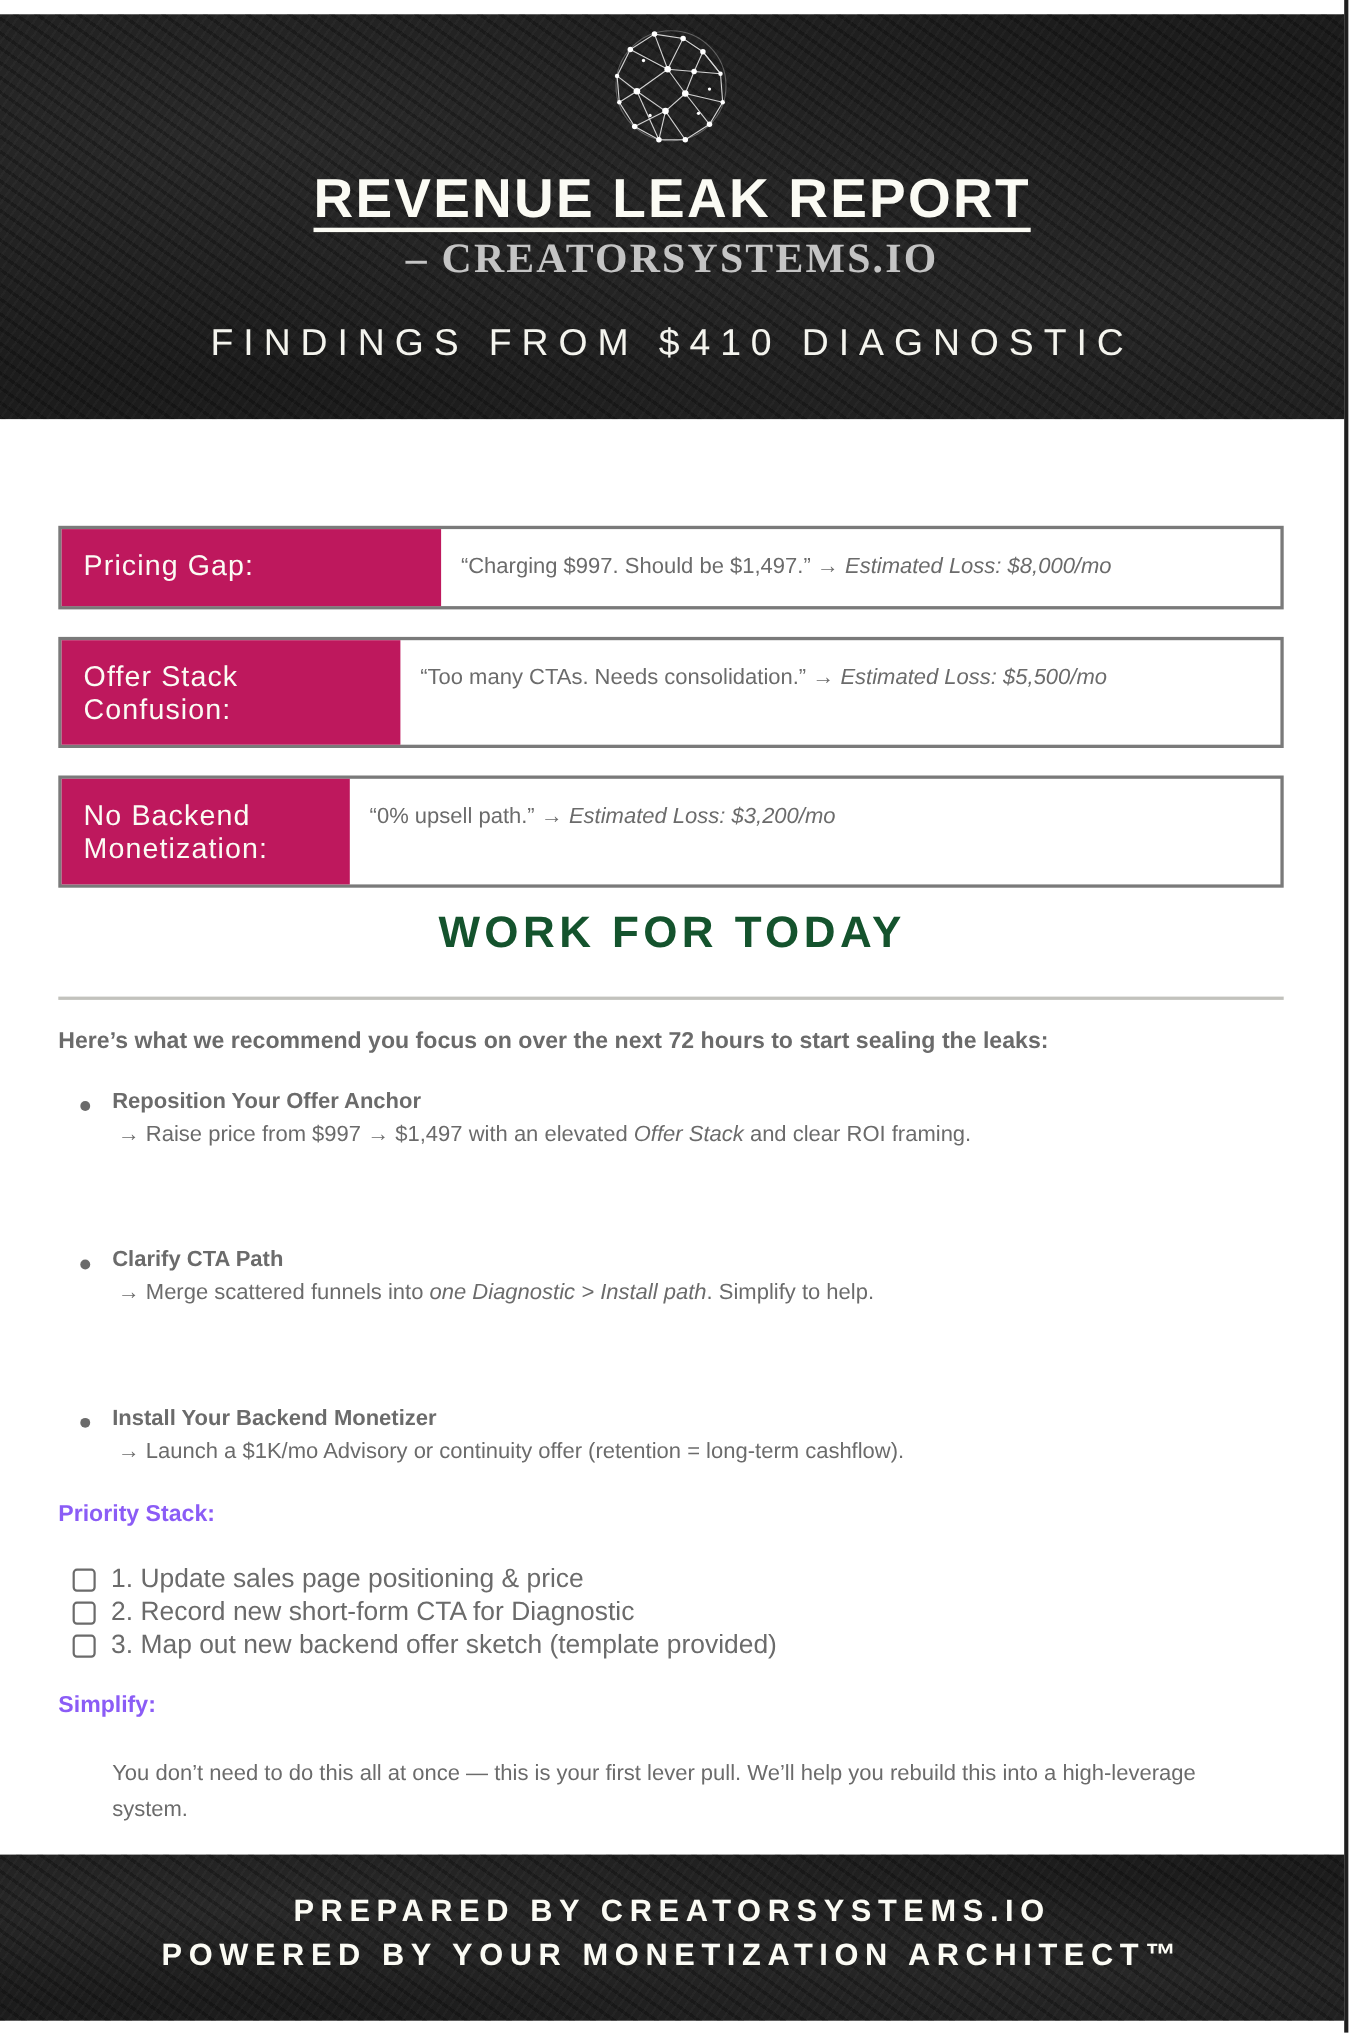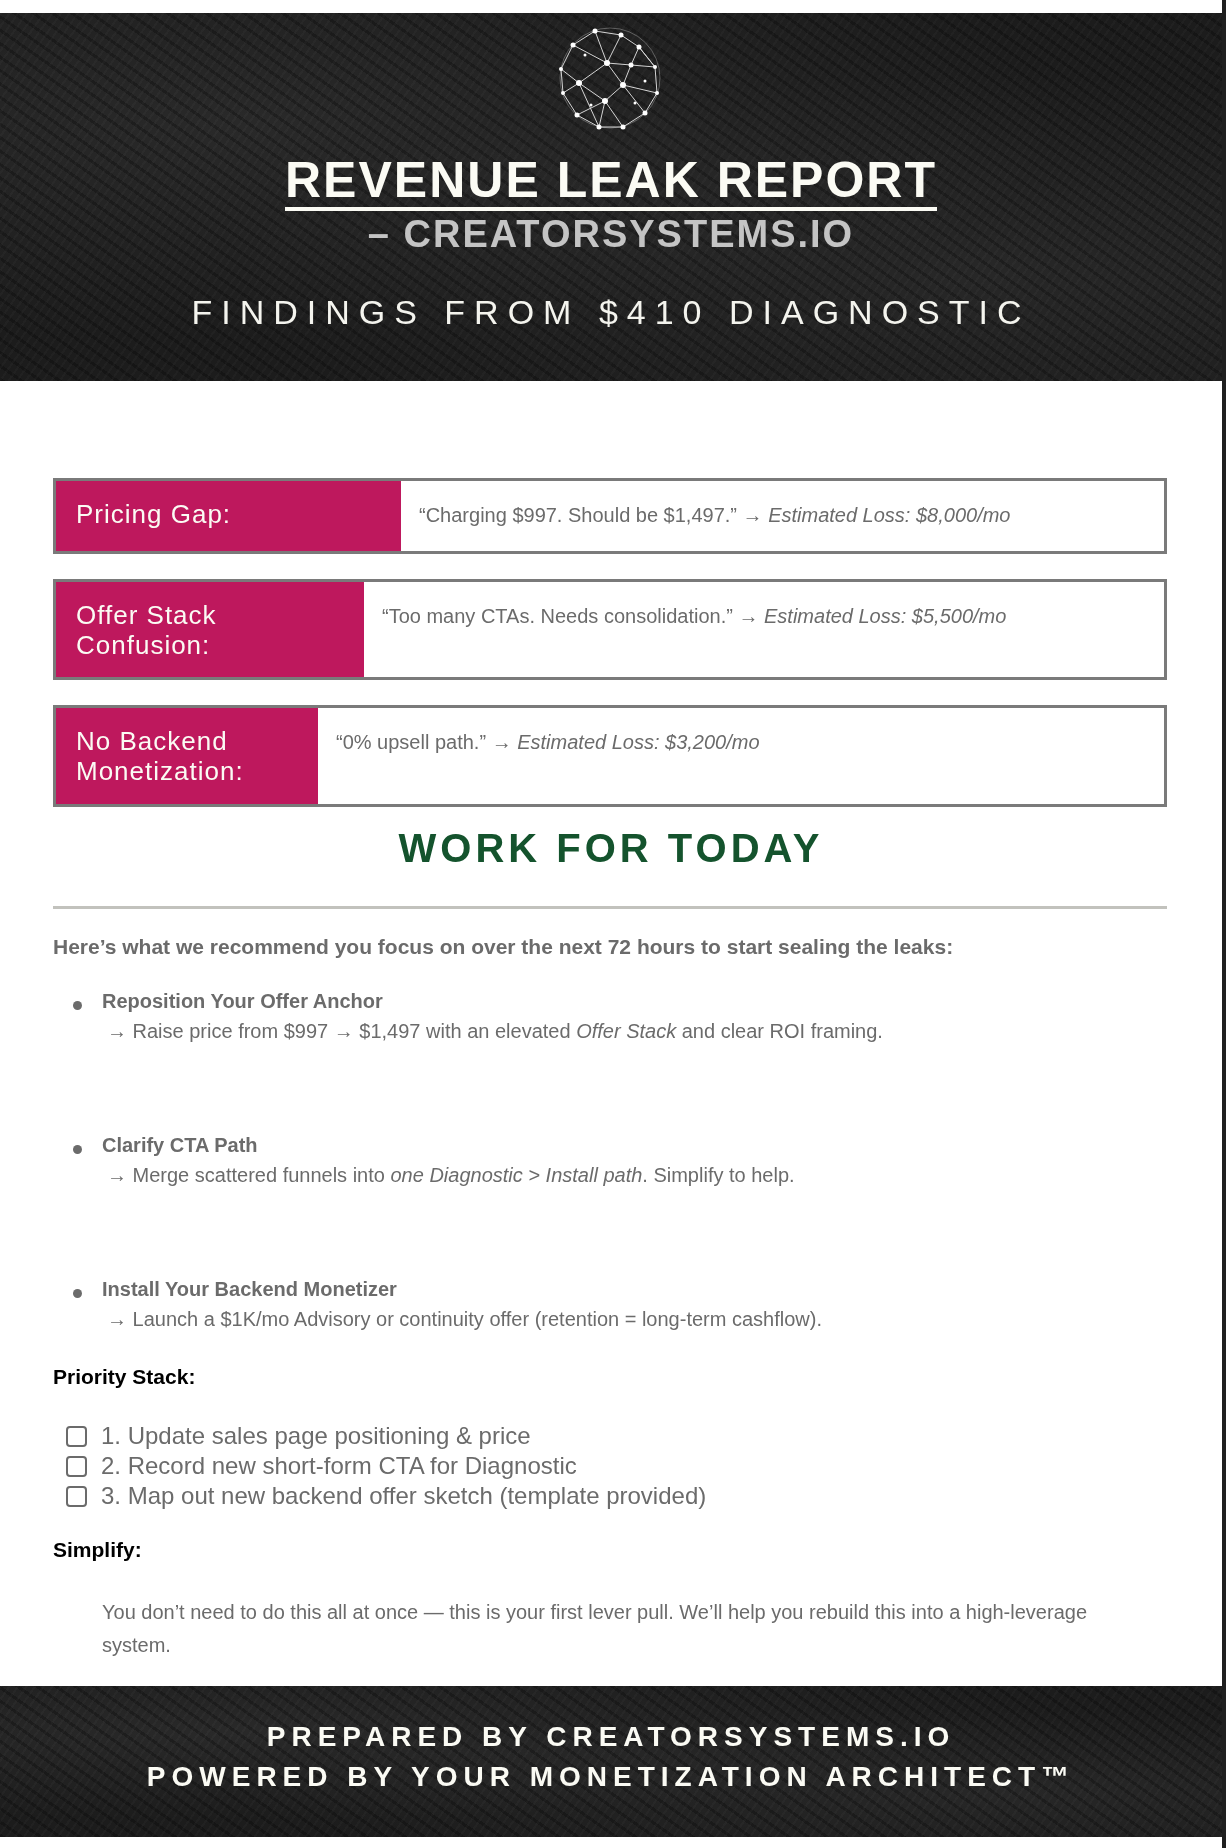--- a/index.html
+++ b/index.html
@@ -19,21 +19,21 @@
 
     .header { position: absolute; left: 0; top: 13px; width: 1222px; height: 368px; }
     .logo { position: absolute; left: 555px; top: 10px; width: 110px; height: 110px; }
     .title {
       position: absolute; left: 0; width: 1222px; top: 138px; text-align: center;
       font-size: 50px; font-weight: 700; color: #fbfbf4; letter-spacing: 2px;
     }
     .title span { border-bottom: 4px solid #fbfbf4; padding-bottom: 0px; line-height: 54px; display: inline-block; }
     .subtitle {
       position: absolute; left: 0; width: 1222px; top: 200px; text-align: center;
-      font-size: 38px; font-weight: 700; color: #c4c4c4; letter-spacing: 2px;
+      font-size: 38px; font-weight: 700; color: #c4c4c4; letter-spacing: 2px; font-family: Liberation Serif, serif;
     }
     .findings-title {
       position: absolute; left: 0; width: 1222px; top: 280px; text-align: center;
       font-size: 34px; font-weight: 400; color: #f4f4ee; letter-spacing: 9px;
     }
 
     .card {
       position: absolute; left: 53px; width: 1114px;
       border: 3px solid #7a7a7a; background: #ffffff; display: flex;
     }
@@ -63,21 +63,21 @@
 
     .rec { position: absolute; left: 0; width: 1222px; }
     .rec .dot { position: absolute; left: 73px; top: 11px; width: 9px; height: 9px; border-radius: 50%; background: #6b6b6b; }
     .rec .rtitle { position: absolute; left: 102px; top: 0; font-size: 20px; font-weight: 700; color: #6b6b6b; }
     .rec .rdesc { position: absolute; left: 107px; top: 30px; font-size: 20px; color: #6b6b6b; white-space: nowrap; }
     .rec .rdesc em { font-style: italic; }
     #rec-1 { top: 990px; }
     #rec-2 { top: 1134px; }
     #rec-3 { top: 1278px; }
 
-    .section-label { position: absolute; left: 53px; font-size: 21px; font-weight: 700; color: #000000; }
+    .section-label { position: absolute; left: 53px; font-size: 21px; font-weight: 700; color: #8b5cf6; }
     #priority-label { top: 1365px; }
     #reminder-label { top: 1538px; }
 
     .check-row { position: absolute; left: 66px; height: 24px; display: flex; align-items: center; }
     .checkbox { width: 21px; height: 21px; border: 2.5px solid #6b6b6b; border-radius: 4px; background: #fff; cursor: pointer; }
     .check-text { margin-left: 14px; font-size: 24px; color: #6b6b6b; }
     #check-1 { top: 1424px; }
     #check-2 { top: 1454px; }
     #check-3 { top: 1484px; }
 

